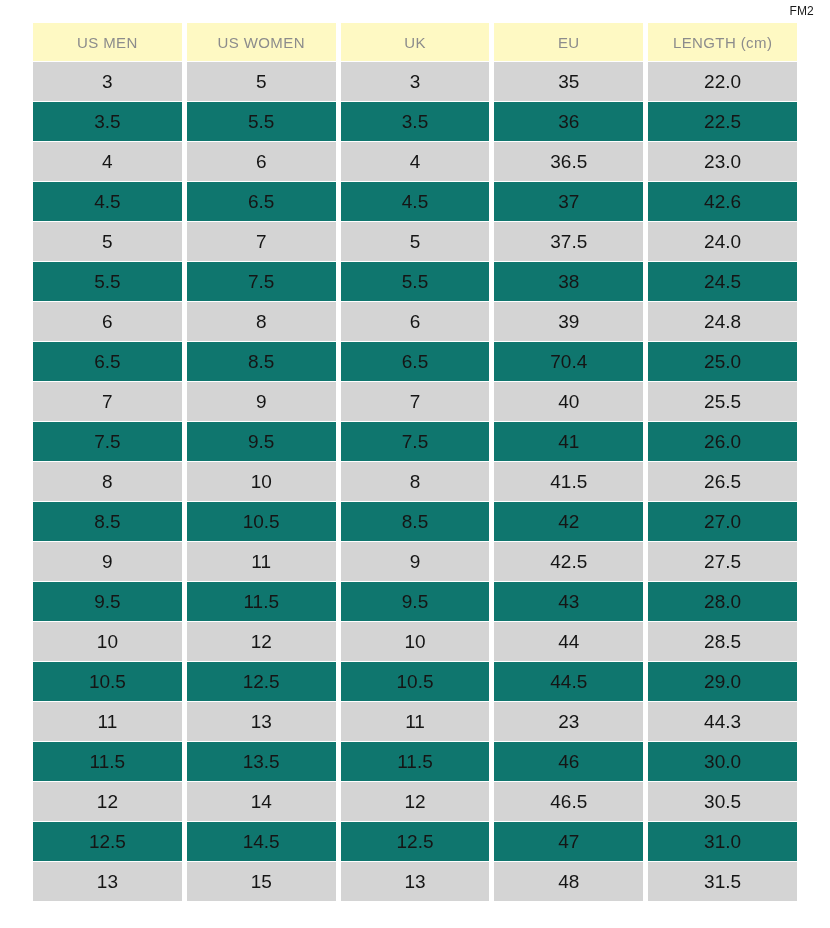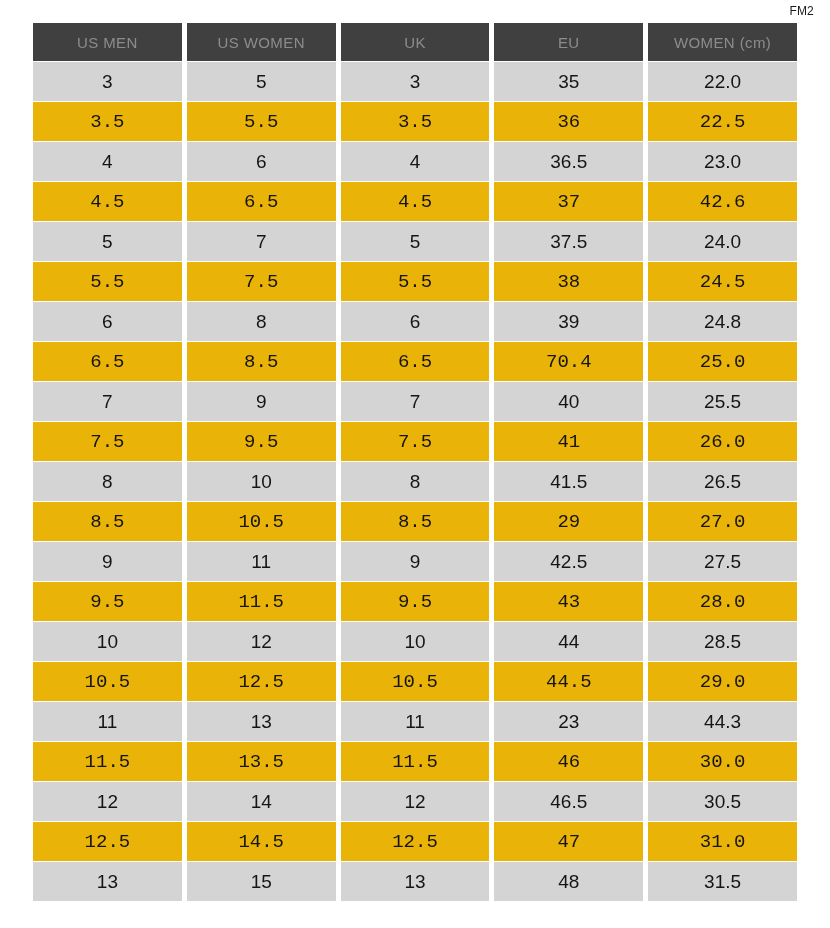--- a/index.html
+++ b/index.html
@@ -40,21 +40,21 @@
     border-collapse: separate;
     border-spacing: 5px 1px;
     table-layout: fixed;
   }
 
   .size-table col {
     width: 20%;
   }
 
   .size-table th {
-    background: #404040;
+    background: #fef9c3;
     color: #8c8c8c;
     font-size: 15px;
     font-weight: normal;
     letter-spacing: 0.4px;
     height: 38px;
     text-align: center;
     vertical-align: middle;
     padding: 0;
     border: 0;
   }
@@ -67,22 +67,21 @@
     color: #151515;
     padding: 0;
     border: 0;
   }
 
   .size-table tbody tr.row-dark td {
     background: #d4d4d4;
   }
 
   .size-table tbody tr.row-light td {
-    background: #eab308;
-    font-family: Liberation Mono, monospace;
+    background: #0f766e;
   }
 </style>
 </head>
 <body>
 
 <div class="page">
 
   <div class="corner-label">FM2</div>
 
   <table class="size-table">
@@ -92,21 +91,21 @@
         <col>
         <col>
         <col>
     </colgroup>
     <thead>
       <tr>
           <th>US MEN</th>
           <th>US WOMEN</th>
           <th>UK</th>
           <th>EU</th>
-          <th>WOMEN (cm)</th>
+          <th>LENGTH (cm)</th>
         </tr>
     </thead>
     <tbody>
         <tr class="row-dark">
           <td>3</td>
           <td>5</td>
           <td>3</td>
           <td>35</td>
           <td>22.0</td>
         </tr>
@@ -177,21 +176,21 @@
           <td>8</td>
           <td>10</td>
           <td>8</td>
           <td>41.5</td>
           <td>26.5</td>
         </tr>
         <tr class="row-light">
           <td>8.5</td>
           <td>10.5</td>
           <td>8.5</td>
-          <td>29</td>
+          <td>42</td>
           <td>27.0</td>
         </tr>
         <tr class="row-dark">
           <td>9</td>
           <td>11</td>
           <td>9</td>
           <td>42.5</td>
           <td>27.5</td>
         </tr>
         <tr class="row-light">

